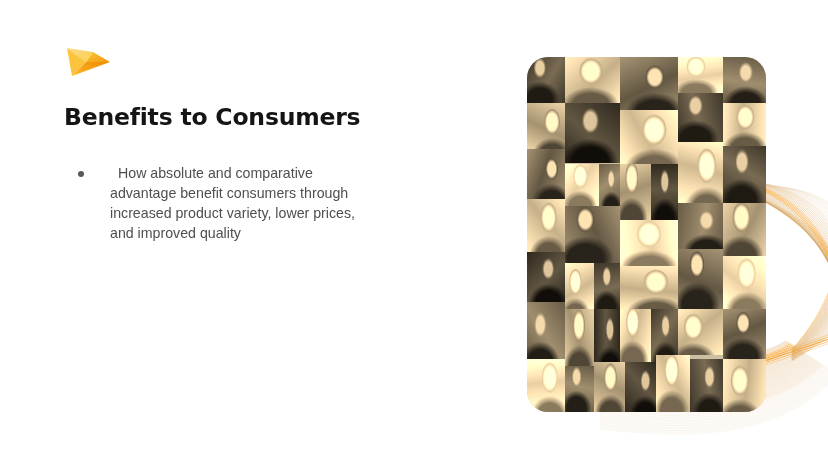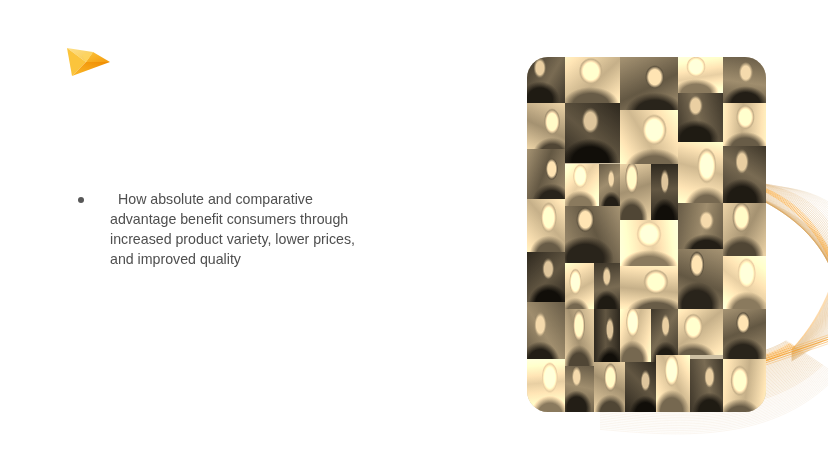--- a/index.html
+++ b/index.html
@@ -48,21 +48,20 @@
     left: 72px;
     top: 163px;
     width: 300px;
     margin: 0;
     padding: 0;
     list-style: none;
   }
   .bullet-row {
     position: relative;
     padding-left: 38px;
-    margin-top: 26px;
   }
   .bullet-dot {
     position: absolute;
     left: 6px;
     top: 8px;
     width: 6px;
     height: 6px;
     border-radius: 50%;
     background: #585858;
   }
@@ -137,20 +136,21 @@
 
       <polygon points="4,5 23,19 9,33" fill="#fbc43c"></polygon>
 
       <polygon points="30,9 47,19 23,19" fill="url(#gMid)"></polygon>
       <polygon points="23,19 47,19 9,33" fill="url(#gDark)"></polygon>
 
       <polygon points="30,9 23,19 19,12" fill="#fdd45f" opacity="0.75"></polygon>
     </svg>
   </div>
 
+  <h1 id="page-title">Benefits to Consumers</h1>
 
   <ul id="body-list">
     <li class="bullet-row">
       <span class="bullet-dot"></span>
       <span class="bullet-text">How absolute and comparative advantage benefit consumers through increased product variety, lower prices, and improved quality</span>
     </li>
   </ul>
 
   <div id="swirl">
     <svg viewBox="0 0 245 320" width="245" height="320" aria-hidden="true">

